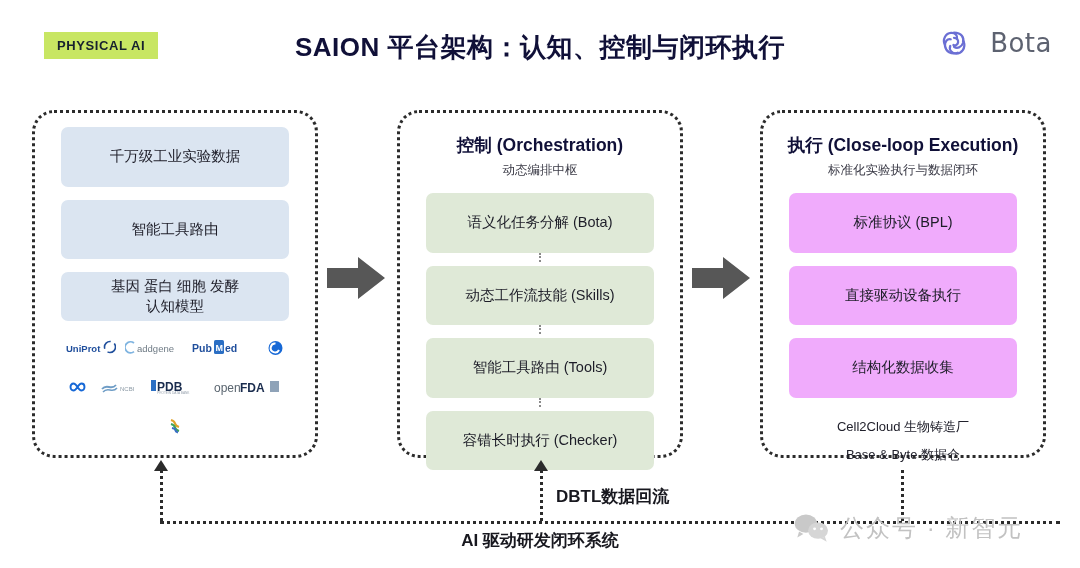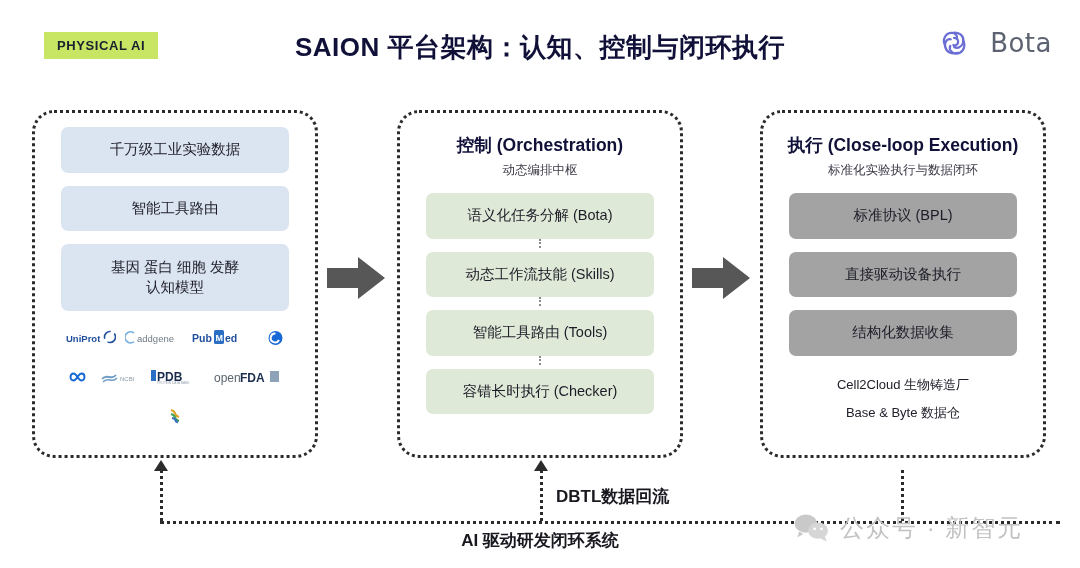--- a/index.html
+++ b/index.html
@@ -52,29 +52,29 @@
   .col-head{padding-top:22px;text-align:center;}
   .col-title{font-size:17.5px;font-weight:bold;color:#101038;line-height:1.2;}
   .col-sub{font-size:12.5px;color:#3a3a46;margin-top:6px;}
 
   .cards{padding:14px 26px 0 26px;}
   .card{
     border-radius:7px;
     text-align:center;
     font-size:14.5px;
     color:#1d1d28;
-    padding:13px 6px;
+    padding:20px 6px;
     line-height:1.35;
     margin-bottom:13px;
   }
   .c-blue{background:#dbe5f1;}
   .c-green{background:#dfe9d7;}
-  .c-purple{background:#a3a3a3;text-align:center;}
-
-  .card.two-line{padding:14px 6px;}
+  .c-purple{background:#f0abfc;text-align:center;}
+
+  .card.two-line{padding:5px 6px;}
 
   
   .vsep{
     width:0;height:9px;margin:-13px auto 4px auto;
     border-left:2px dotted #8a8a8a;
   }
 
   
   .logos{
     padding:6px 22px 0 22px;

